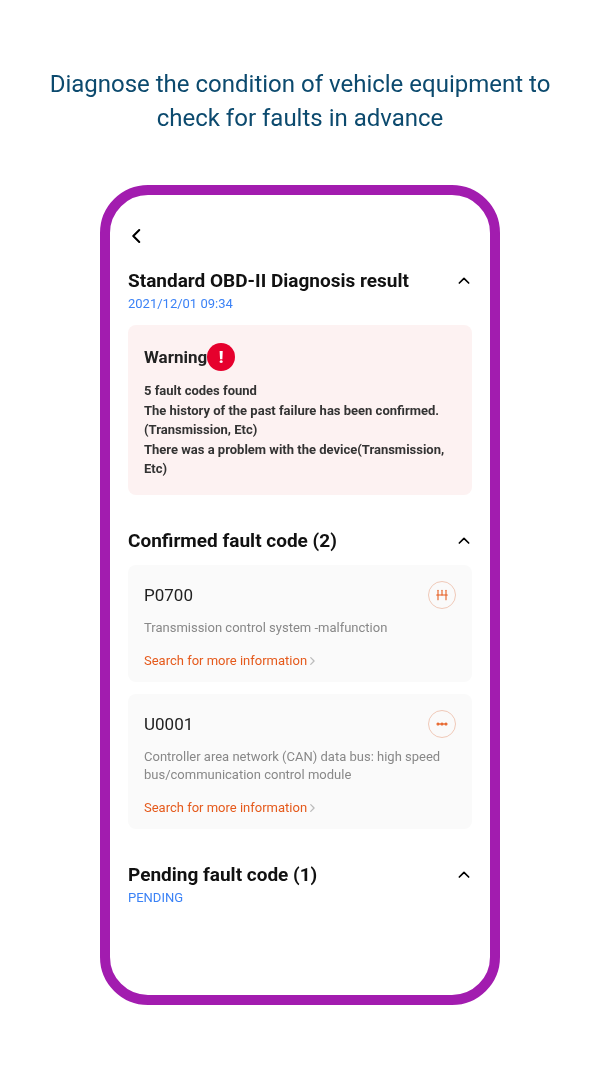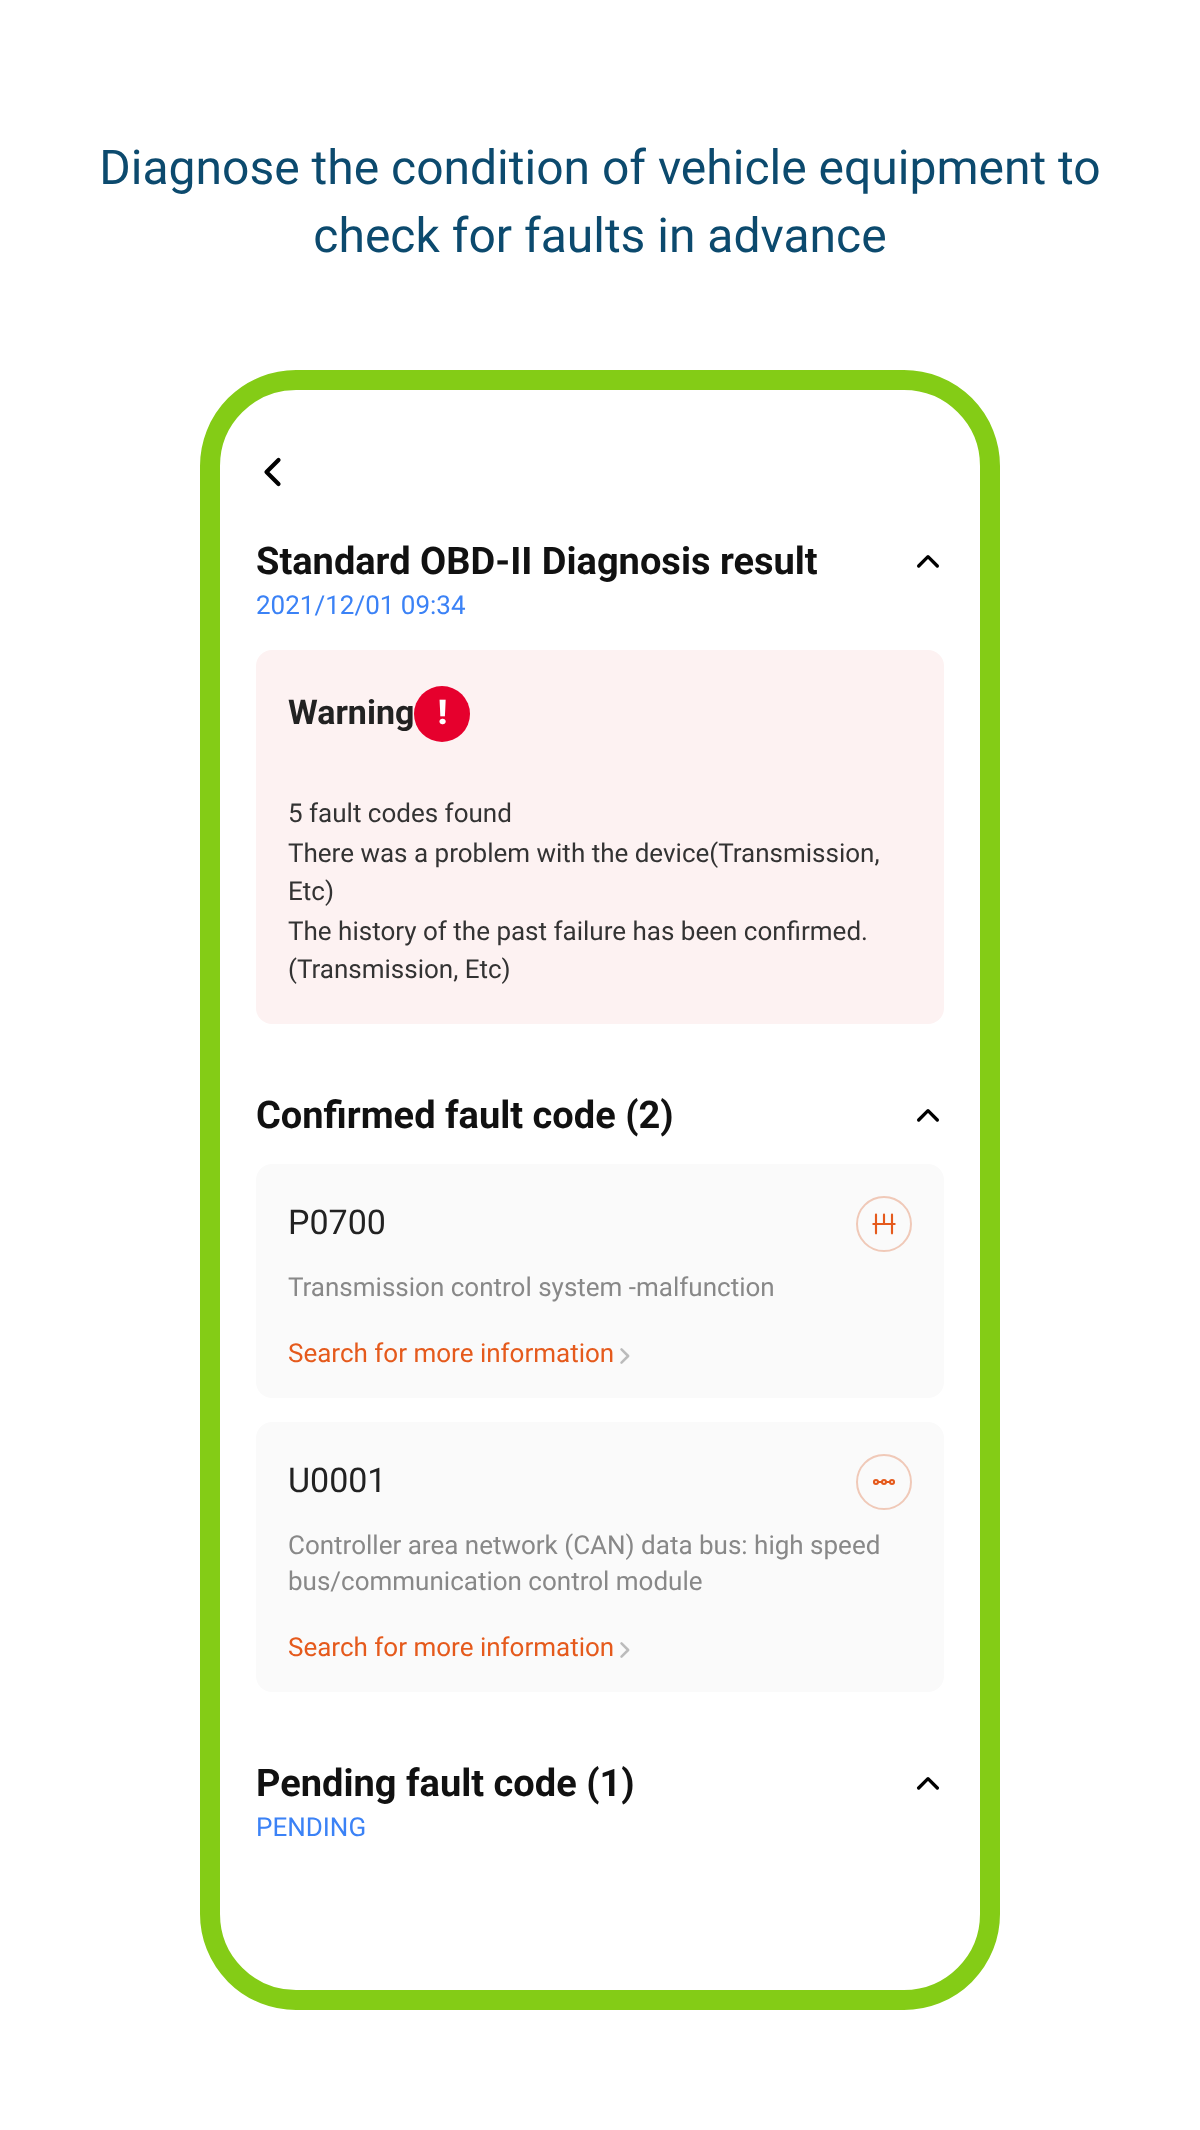--- a/index.html
+++ b/index.html
@@ -15,21 +15,21 @@
     font-size: 24px;
     font-weight: 400;
     color: #0c4a6e;
     padding: 68px 40px 0;
     line-height: 1.4;
   }
   .phone-frame {
     position: relative;
     width: 400px;
     margin: 50px auto 0;
-    border: 10px solid #84cc16;
+    border: 10px solid #a21caf;
     border-radius: 48px;
     background: #fff;
     height: 820px;
     overflow: hidden;
   }
   .screen {
     padding: 22px 18px 0;
   }
   .back-row { padding: 10px 0 24px; }
   .back-icon svg { display: block; }
@@ -72,24 +72,25 @@
     border-radius: 50%;
     background: #e6002d;
     display: flex;
     align-items: center;
     justify-content: center;
   }
   .warn-badge span {
     color: #fff; font-weight: 900; font-size: 17px;
   }
   .warn-body {
-    margin-top: 27px;
+    margin-top: 10px;
     font-size: 13px;
     color: #333;
     line-height: 1.5;
+    font-weight: bold;
   }
   .warn-body p { margin: 0; }
   .section-block { margin-top: 34px; }
   .fault-card {
     background: #fafafa;
     border-radius: 8px;
     padding: 16px 16px 12px;
     margin-top: 12px;
   }
   .fault-head {
@@ -156,22 +157,22 @@
 
     <div class="warn-card">
       <div class="warn-head">
         <div class="warn-title">Warning</div>
         <div class="warn-badge">
             <span>!</span>
           </div>
       </div>
       <div class="warn-body">
         <p>5 fault codes found</p>
+        <p>The history of the past failure has been confirmed.(Transmission, Etc)</p>
         <p>There was a problem with the device(Transmission, Etc)</p>
-        <p>The history of the past failure has been confirmed.(Transmission, Etc)</p>
       </div>
     </div>
 
     <div class="section-block">
       <div class="section-header">
         <div>
           <div class="section-title">Confirmed fault code (2)</div>
         </div>
         <span class="chev">
           <svg width="16" height="16" viewBox="0 0 24 24" fill="none" stroke="#000" stroke-width="2.5" stroke-linecap="round" stroke-linejoin="round">

